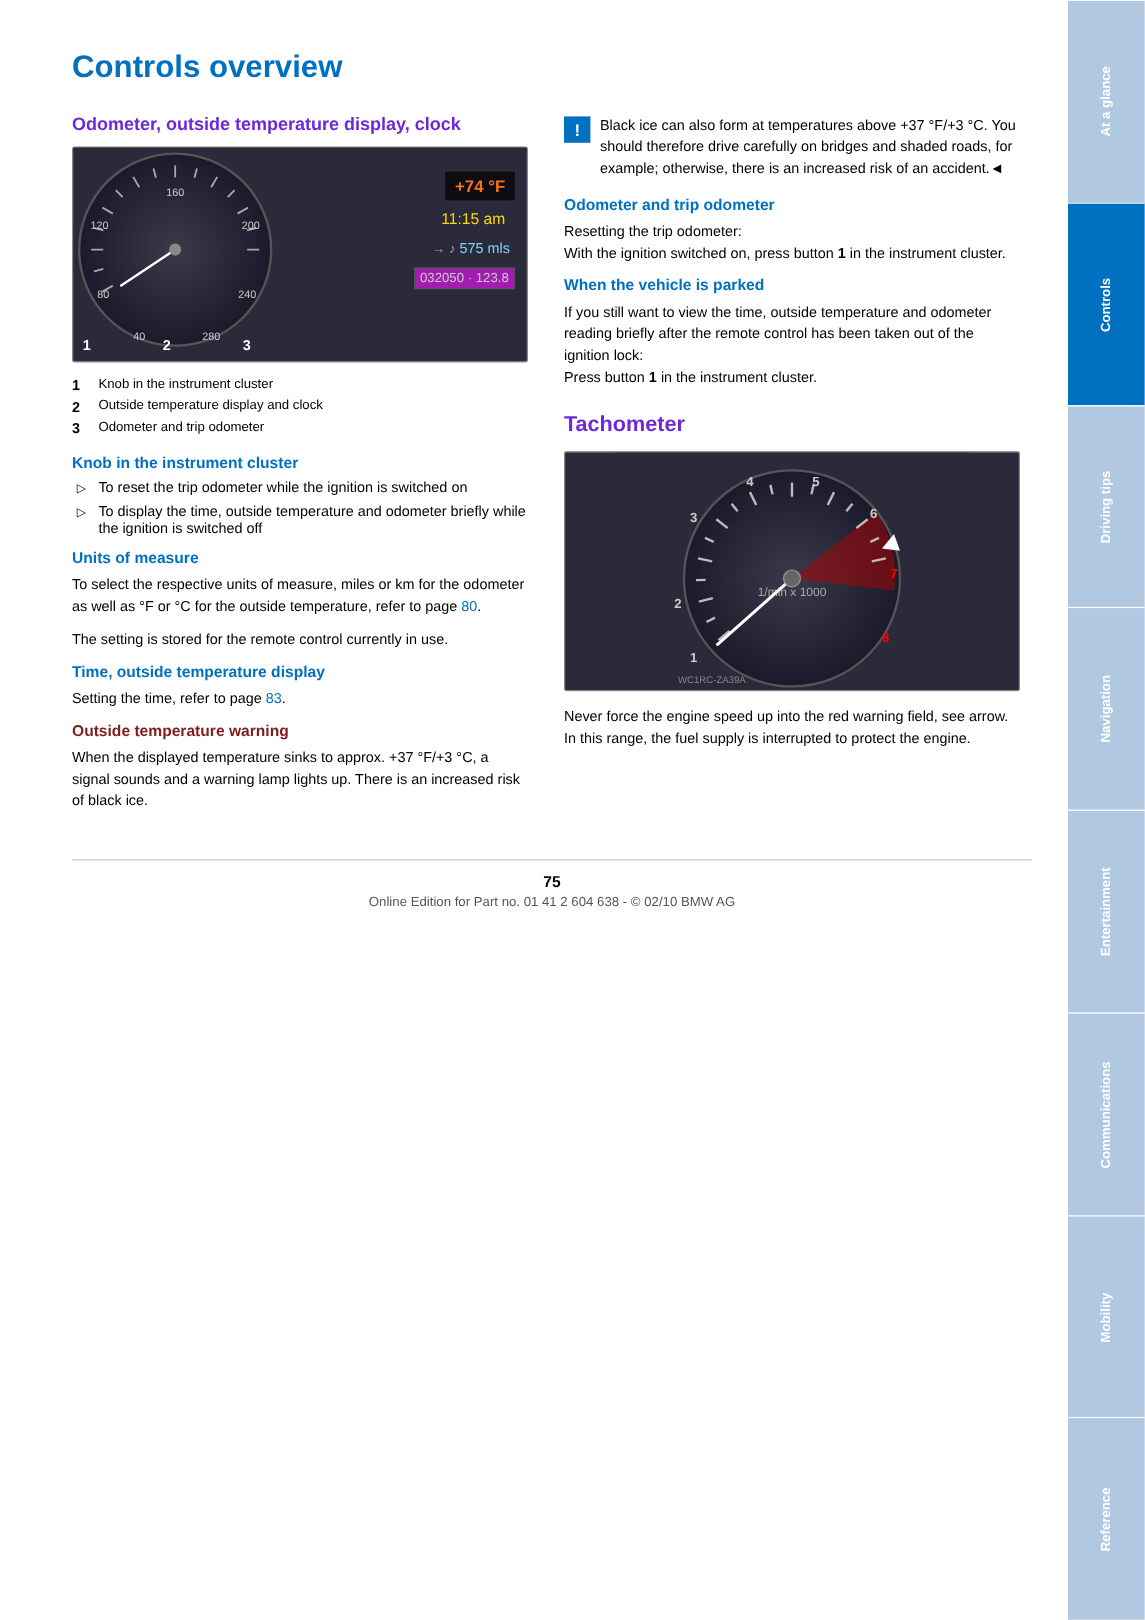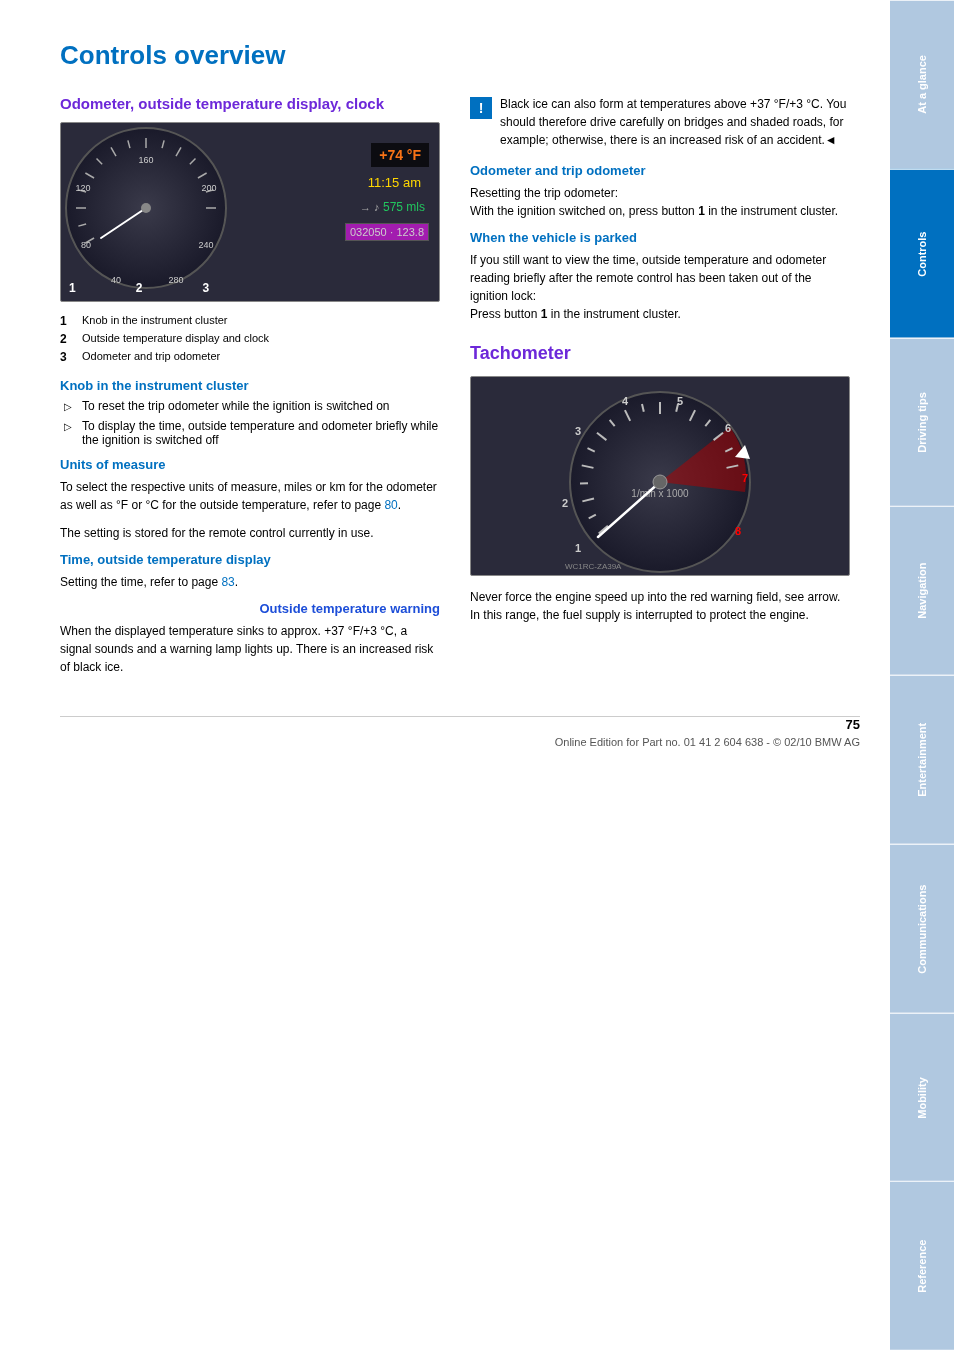--- a/index.html
+++ b/index.html
@@ -65,23 +65,22 @@
     }
     h3.subsection-title {
       font-size: 13px;
       font-weight: bold;
       color: #0070c0;
       margin-bottom: 6px;
     }
     h3.subsection-title-orange {
       font-size: 13px;
       font-weight: bold;
-      color: #1d4ed8;
+      color: #7f1d1d;
       margin-bottom: 6px;
-      text-align: right;
     }
 
     .two-col {
       display: flex;
       gap: 30px;
       margin-top: 10px;
     }
     .col-left {
       flex: 1;
       max-width: 380px;
@@ -221,25 +220,26 @@
       height: 200px;
       position: relative;
       border: 1px solid #888;
       border-radius: 2px;
       margin-bottom: 12px;
       overflow: hidden;
     }
 
     
     .page-footer {
-      text-align: right;
+      text-align: center;
       font-size: 11px;
       color: #555;
       margin-top: 30px;
       border-top: 1px solid #ccc;
+      padding-top: 10px;
     }
     .page-number {
       font-size: 13px;
       font-weight: bold;
       color: #000;
       display: block;
       margin-bottom: 4px;
     }
 
   </style>
@@ -293,21 +293,21 @@
             <text x="55" y="160" text-anchor="middle" fill="#ccc" font-size="9">40</text>
             <text x="115" y="160" text-anchor="middle" fill="#ccc" font-size="9">280</text>
 
             <line x1="85" y1="85" x2="40" y2="115" stroke="white" stroke-width="2" stroke-linecap="round"></line>
             <circle cx="85" cy="85" r="5" fill="#888"></circle>
           </svg>
 
           <div class="temp-display">+74 °F</div>
           <div class="time-display">11:15 am</div>
           <div class="dist-display">
-            <span style="font-size:11px;color:#aaa;">→ ♪</span> <span style="color:#22c55e;font-size:12px;">575 mls</span>
+            <span style="font-size:11px;color:#aaa;">→ ♪</span> <span style="color:#7dd3fc;font-size:12px;">575 mls</span>
           </div>
           <div class="odo-display">032050 · 123.8</div>
 
           <div style="position:absolute;bottom:6px;left:8px;display:flex;gap:60px;">
             <span style="color:#fff;font-size:12px;font-weight:bold;">1</span>
             <span style="color:#fff;font-size:12px;font-weight:bold;">2</span>
             <span style="color:#fff;font-size:12px;font-weight:bold;">3</span>
           </div>
         </div>
 

